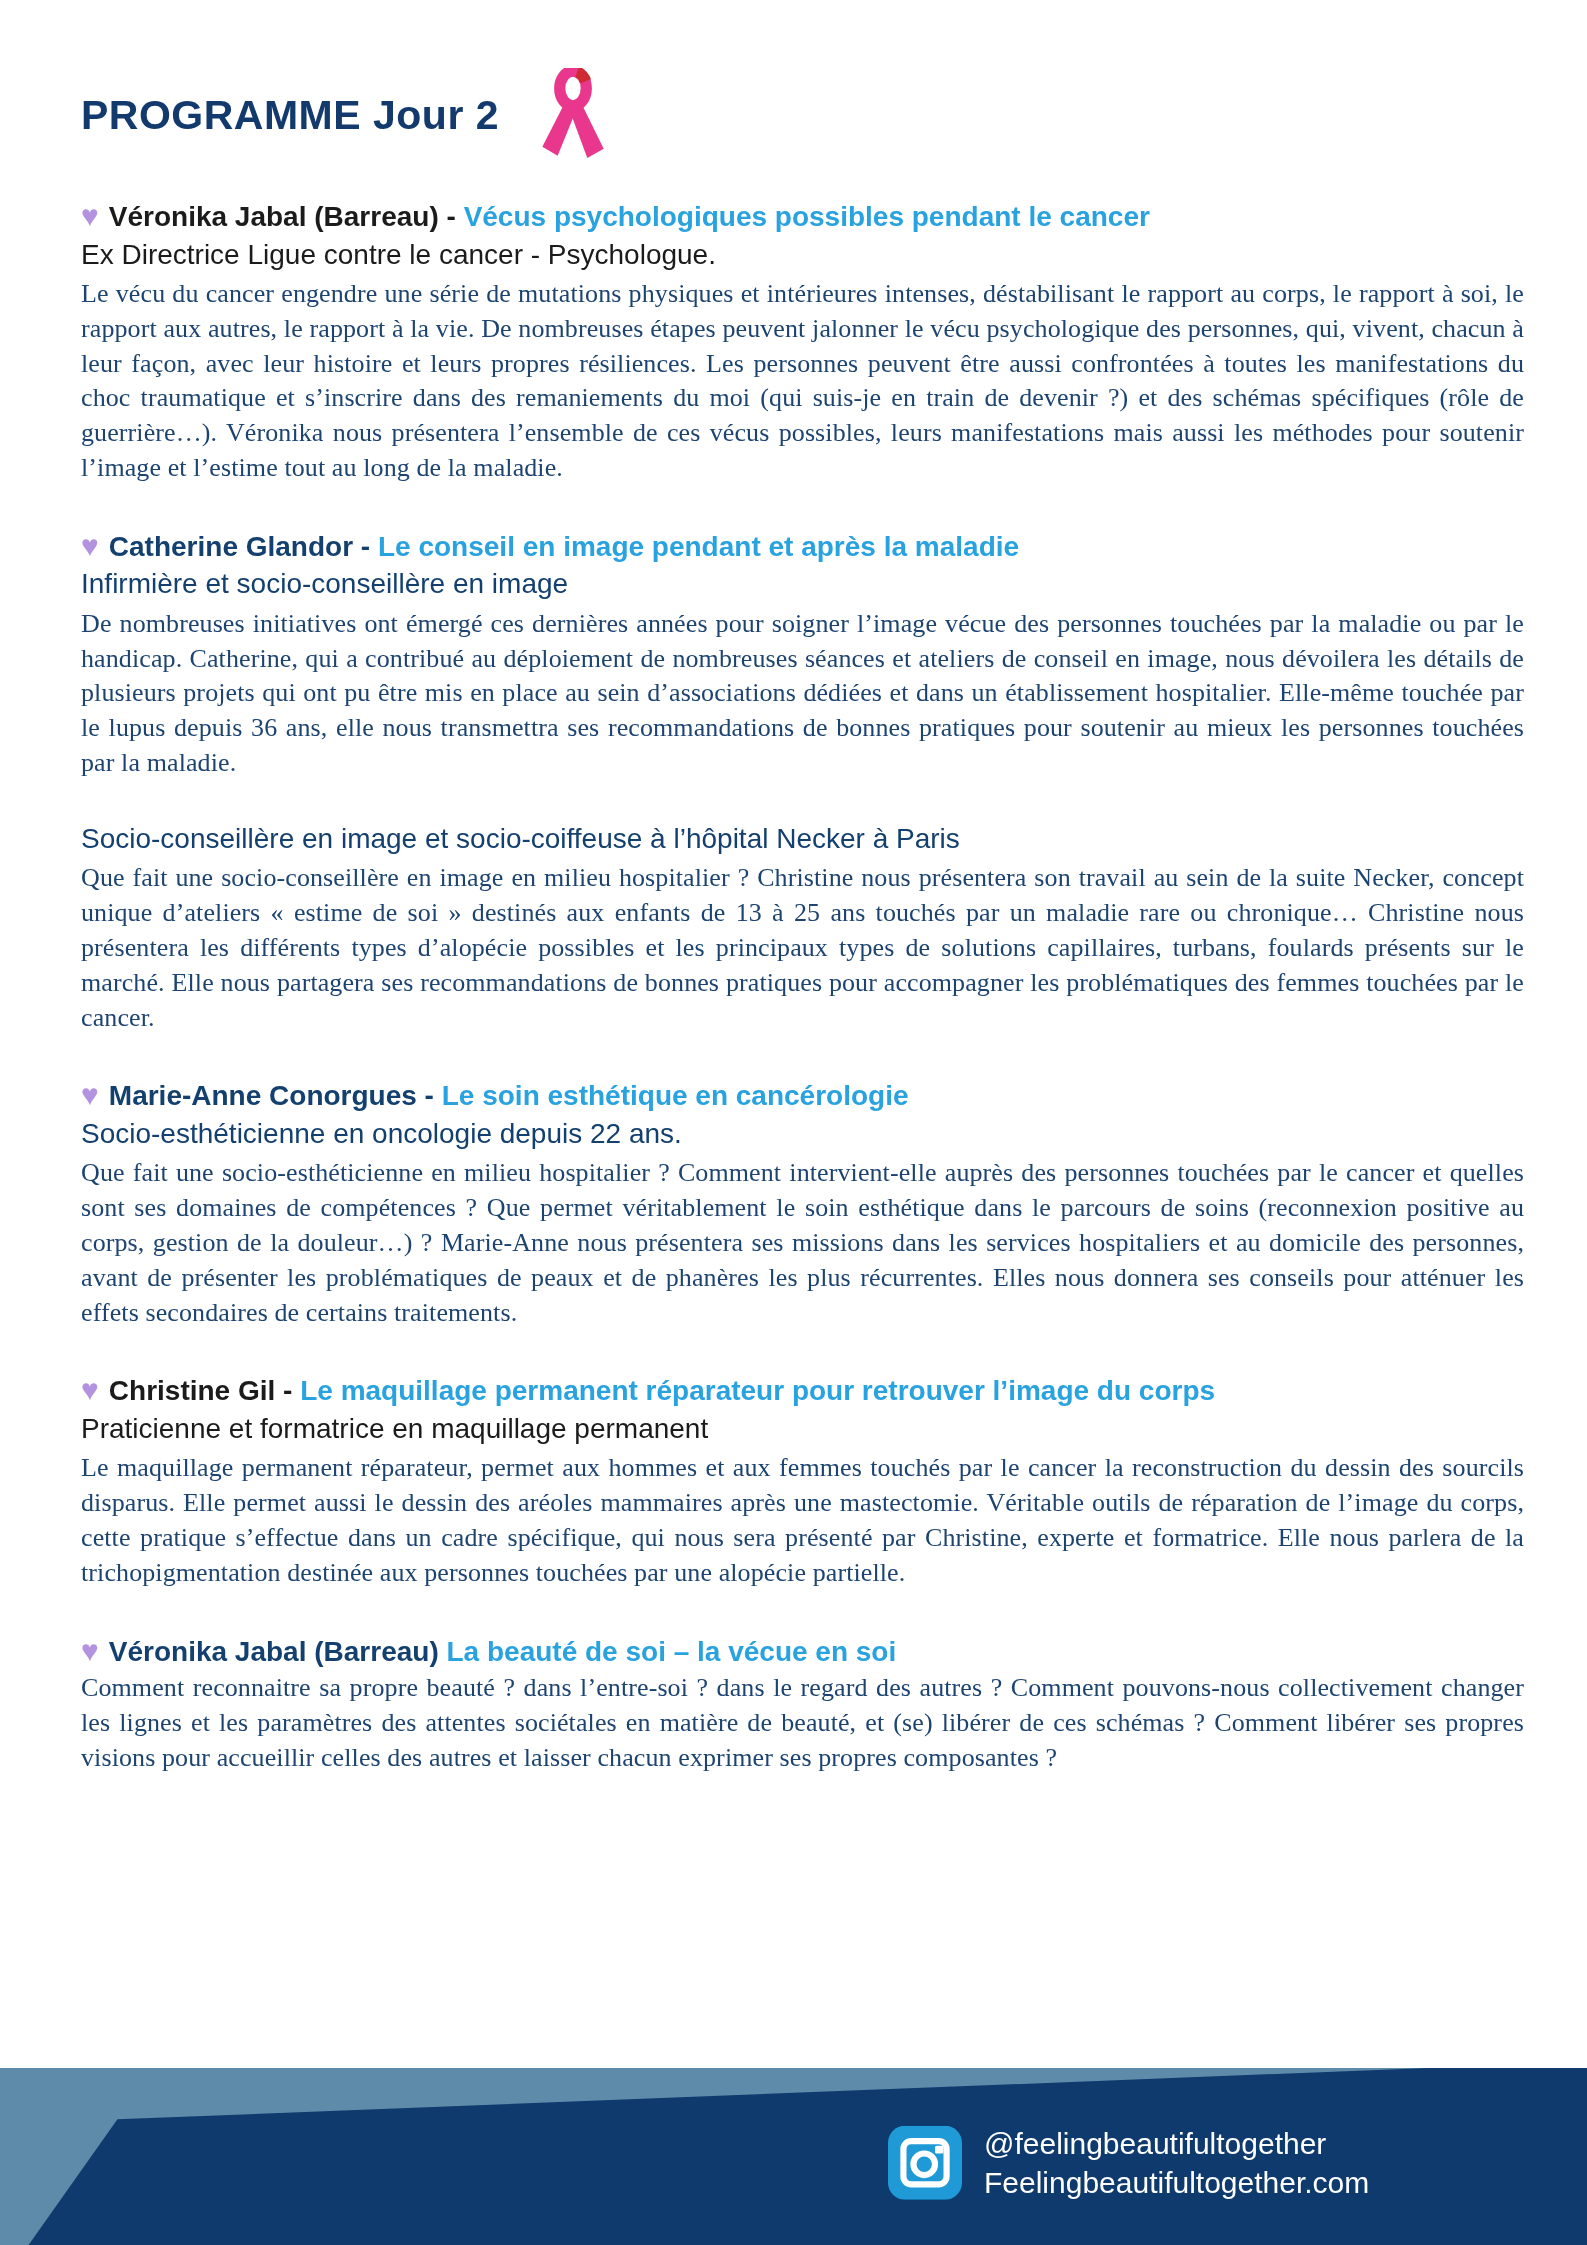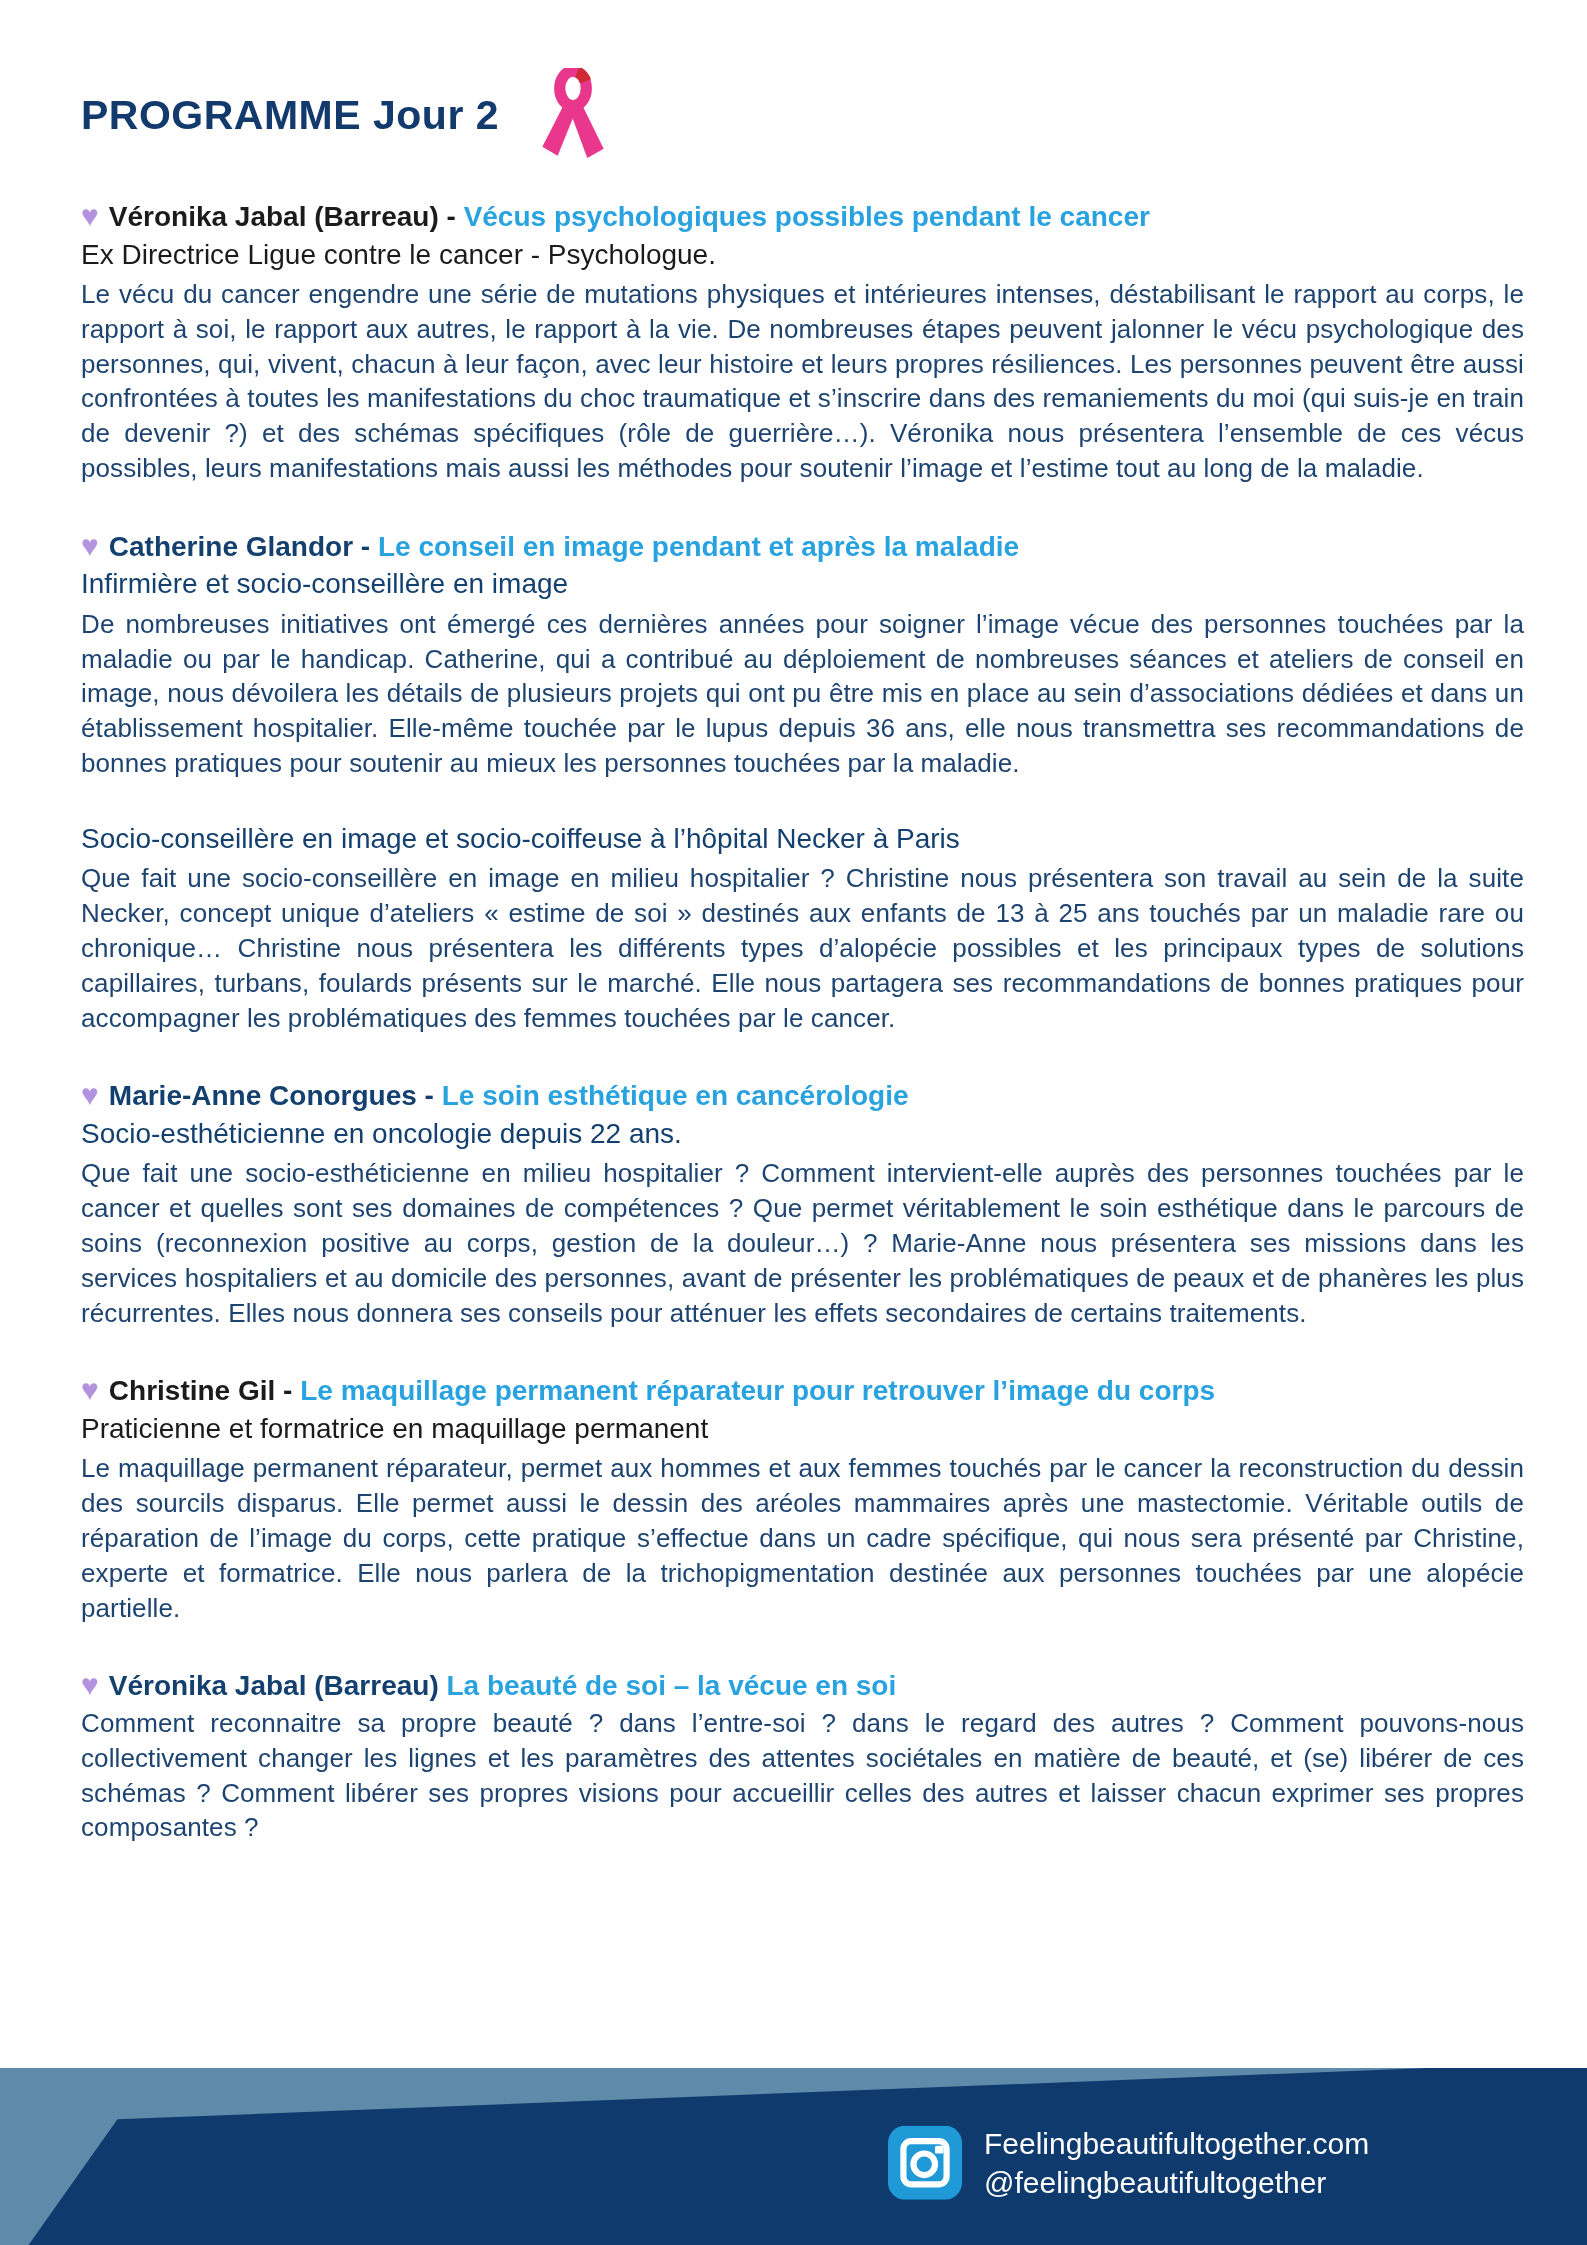--- a/index.html
+++ b/index.html
@@ -22,21 +22,21 @@
   .session { margin-bottom:40px; }
   .speaker-line { font-size:28px; font-weight:700; line-height:1.35; }
   .heart { color:#b392e0; margin-right:10px; font-size:30px; }
   .c-dark { color:#1b1b1b; }
   .c-navy { color:#14406f; }
   .talk-title { color:#29a2e0; }
   .subtitle { font-size:28px; font-weight:400; line-height:1.3; margin-bottom:4px; }
   .subtitle:empty { display:none; }
   .body-text {
     font-size:26px; color:#1d4471; text-align:justify;
-    line-height:1.34; letter-spacing:0.1px;
+    line-height:1.34; letter-spacing:0.1px;font-family:Liberation Serif, serif;
   }
 
   .footer {
     position:absolute; left:0; bottom:0; width:1587px; height:177px;
     background:#5d8ba9;
   }
   .footer-navy {
     position:absolute; inset:0; background:#0e3a6d;
     -webkit-clip-path:polygon(7.4% 29%, 90% 0%, 100% 0%, 100% 100%, 1.8% 100%);
     clip-path:polygon(7.4% 29%, 90% 0%, 100% 0%, 100% 100%, 1.8% 100%);
@@ -114,18 +114,18 @@
   <div class="footer">
     <div class="footer-navy"></div>
     <div class="footer-contact">
       <svg class="ig-icon" viewBox="0 0 48 48" aria-hidden="true">
         <rect x="0" y="0" width="48" height="48" rx="11" fill="#1f9ad6"></rect>
         <rect x="10" y="10" width="28" height="28" rx="5" fill="none" stroke="#ffffff" stroke-width="4"></rect>
         <circle cx="23.5" cy="25" r="7" fill="none" stroke="#ffffff" stroke-width="4"></circle>
         <rect x="30.5" y="13" width="5.5" height="5" rx="1" fill="#ffffff"></rect>
       </svg>
       <div class="footer-text">
+        <div>@feelingbeautifultogether</div>
         <div>Feelingbeautifultogether.com</div>
-        <div>@feelingbeautifultogether</div>
       </div>
     </div>
   </div>
 </div>
 
 </body></html>

